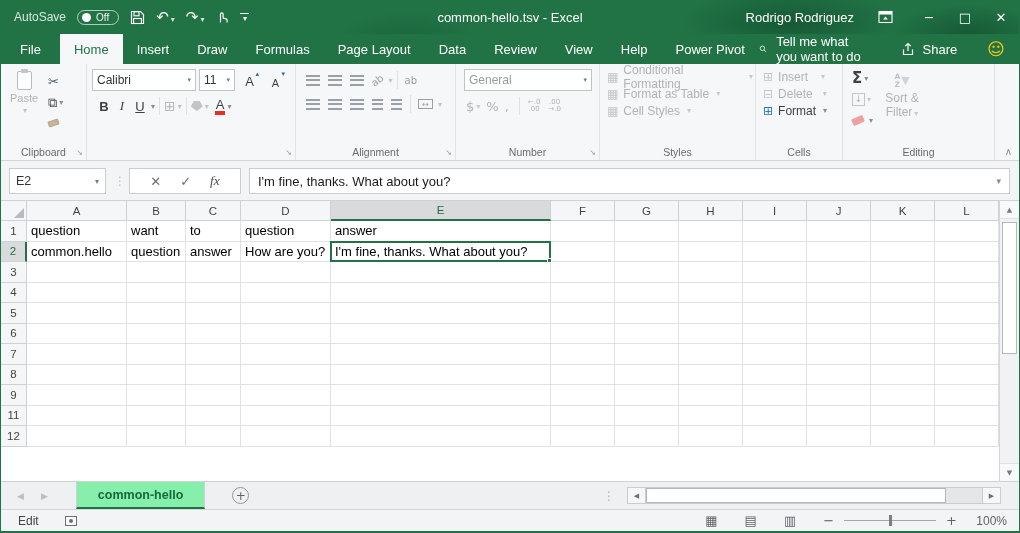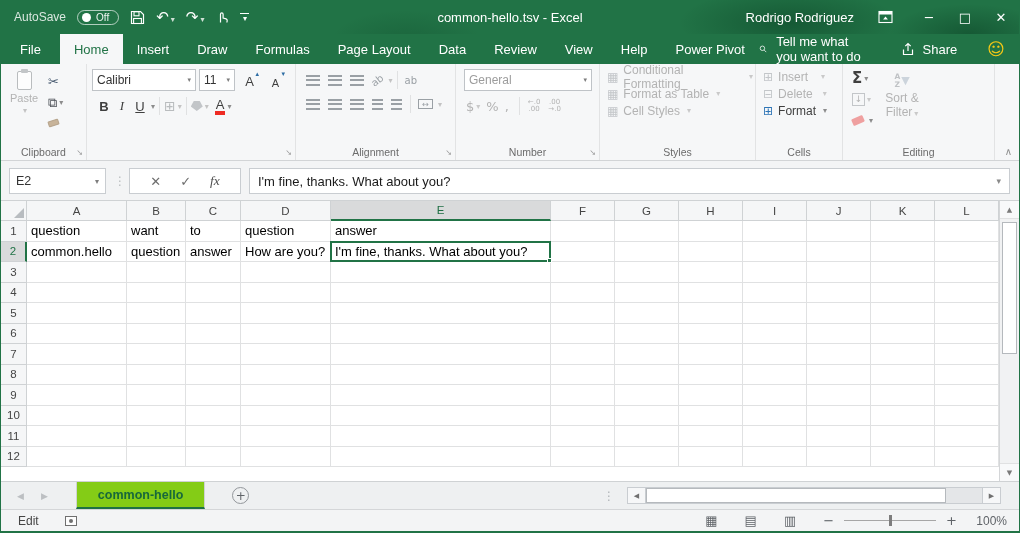--- a/index.html
+++ b/index.html
@@ -140,21 +140,21 @@
   .sel-border{position:absolute;top:-1px;left:-1px;right:-1px;bottom:-1px;border:2px solid #217346;pointer-events:none}
   .fill-handle{position:absolute;right:-3px;bottom:-3px;width:5px;height:5px;background:#217346;border:1px solid #fff}
   .vscroll{position:absolute;top:0;right:0;width:20px;height:280px;background:#f1f2f3;border-left:1px solid #d4d6d8}
   .vsbtn{height:18px;display:flex;align-items:center;justify-content:center;font-size:7px;color:#7a7a7a;background:#f8f9fa;border-bottom:1px solid #e0e1e2}
   .vsbtn.bottom{position:absolute;bottom:0;left:0;right:0;border-top:1px solid #e0e1e2;border-bottom:none}
   .vthumb{position:absolute;top:21px;left:2px;right:2px;height:132px;background:#fff;border:1px solid #b5b9bd}
 
   
   .sheetbar{height:28px;background:#eef0f1;display:flex;align-items:stretch;border-top:1px solid #cfd2d4}
   .snav{display:flex;align-items:center;gap:17px;padding:0 16px;font-size:9px;color:#bcbfc2}
-  .sheettab{background:#84cc16;display:flex;align-items:center;padding:0 21px;color:#17683b;font-weight:bold;font-size:12.5px;border-left:1px solid #cfd2d4;border-right:1px solid #cfd2d4;border-bottom:2px solid #1e7145;margin-left:12px}
+  .sheettab{background:#86efac;display:flex;align-items:center;padding:0 21px;color:#17683b;font-weight:bold;font-size:12.5px;border-left:1px solid #cfd2d4;border-right:1px solid #cfd2d4;border-bottom:2px solid #1e7145;margin-left:12px}
   .newsheet{width:17px;height:17px;border:1px solid #93979b;border-radius:50%;display:flex;align-items:center;justify-content:center;color:#5f6468;font-size:12px;margin:auto 0 auto 27px;line-height:1}
   .hscrollwrap{margin-left:auto;display:flex;align-items:center;padding-right:18px;gap:12px}
   .hdots{font-size:12px;color:#b0b4b8}
   .hscroll{display:flex;align-items:center;height:17px}
   .hsbtn{width:19px;height:17px;background:#f6f7f8;border:1px solid #c9cdd1;display:flex;align-items:center;justify-content:center;font-size:7px;color:#707070}
   .htrack{width:336px;height:17px;background:#e4e6e8;border-top:1px solid #c9cdd1;border-bottom:1px solid #c9cdd1;position:relative}
   .hthumb{position:absolute;left:0;top:0;bottom:0;width:300px;background:#fff;border:1px solid #b5b9bd}
 
   
   .statusbar{height:22px;background:#f3f4f5;border-top:1px solid #d4d6d8;display:flex;align-items:center;font-size:12px;color:#444}
@@ -613,35 +613,20 @@
         <div class="cell" style="width: 220px;"></div>
         <div class="cell" style="width: 64px;"></div>
         <div class="cell" style="width: 64px;"></div>
         <div class="cell" style="width: 64px;"></div>
         <div class="cell" style="width: 64px;"></div>
         <div class="cell" style="width: 64px;"></div>
         <div class="cell" style="width: 64px;"></div>
         <div class="cell" style="width: 64px;"></div>
       </div>
       <div class="gridrow">
-        <div class="rowhdr">10</div>
-        <div class="cell" style="width: 100px;"></div>
-        <div class="cell" style="width: 59px;"></div>
-        <div class="cell" style="width: 55px;"></div>
-        <div class="cell" style="width: 90px;"></div>
-        <div class="cell" style="width: 220px;"></div>
-        <div class="cell" style="width: 64px;"></div>
-        <div class="cell" style="width: 64px;"></div>
-        <div class="cell" style="width: 64px;"></div>
-        <div class="cell" style="width: 64px;"></div>
-        <div class="cell" style="width: 64px;"></div>
-        <div class="cell" style="width: 64px;"></div>
-        <div class="cell" style="width: 64px;"></div>
-      </div>
-      <div class="gridrow">
         <div class="rowhdr">11</div>
         <div class="cell" style="width: 100px;"></div>
         <div class="cell" style="width: 59px;"></div>
         <div class="cell" style="width: 55px;"></div>
         <div class="cell" style="width: 90px;"></div>
         <div class="cell" style="width: 220px;"></div>
         <div class="cell" style="width: 64px;"></div>
         <div class="cell" style="width: 64px;"></div>
         <div class="cell" style="width: 64px;"></div>
         <div class="cell" style="width: 64px;"></div>

